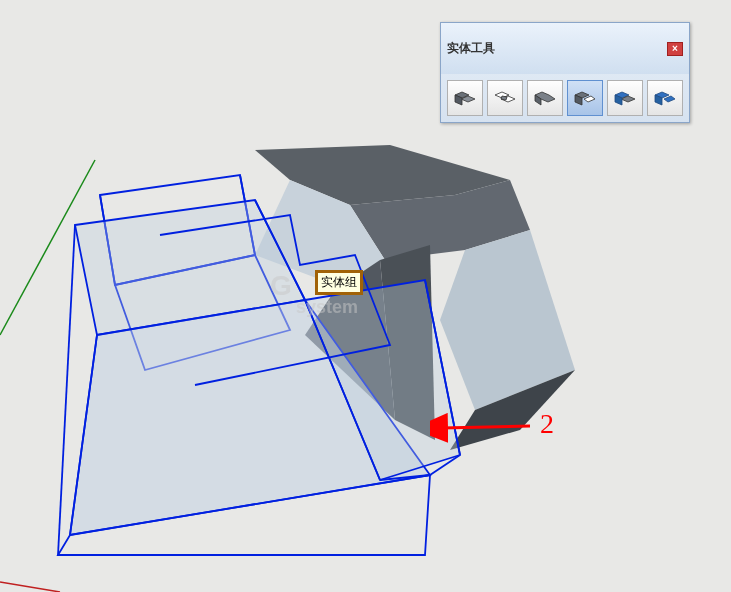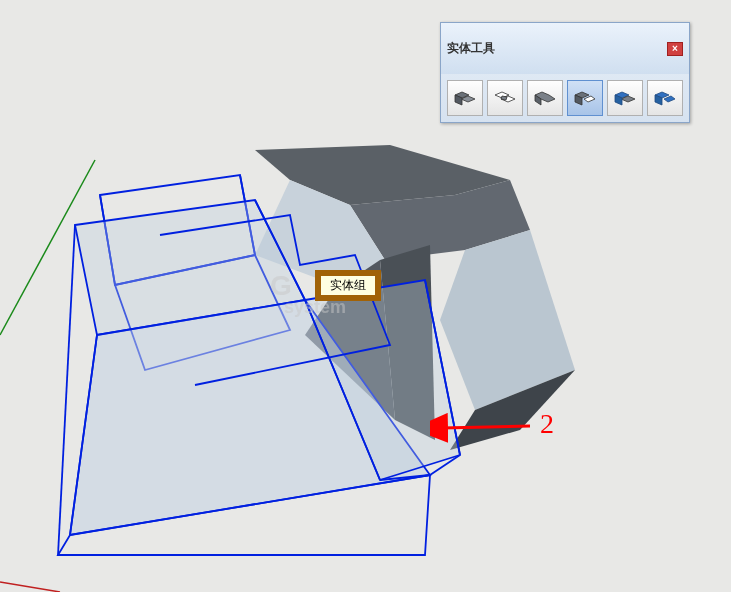--- a/index.html
+++ b/index.html
@@ -19,39 +19,39 @@
     .viewport svg.scene {
       position: absolute;
       top: 0;
       left: 0;
     }
     .tooltip {
       position: absolute;
       left: 315px;
       top: 270px;
       background: #ffffe1;
-      border: 6px solid #a16207;
+      border: 3px solid #a16207;
       font-size: 12px;
-      padding: 1px 9px;
+      padding: 1px 3px;
       color: #000;
     }
     .watermark {
       position: absolute;
       left: 270px;
       top: 270px;
       font-size: 28px;
       color: rgba(200,200,200,0.5);
       font-weight: bold;
       pointer-events: none;
     }
     .watermark .sub {
       font-size: 18px;
       display: block;
       margin-top: -5px;
-      margin-left: 14px;
+      margin-left: 26px;
     }
     .annotation-num {
       position: absolute;
       left: 540px;
       top: 408px;
       color: #ff0000;
       font-size: 28px;
       font-family: "Times New Roman", serif;
     }
     .arrow {

